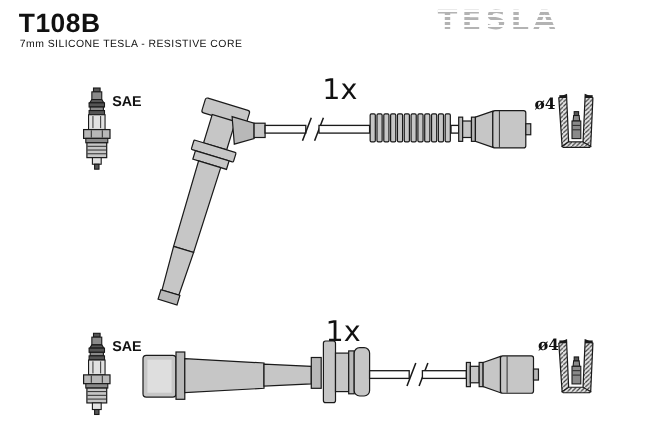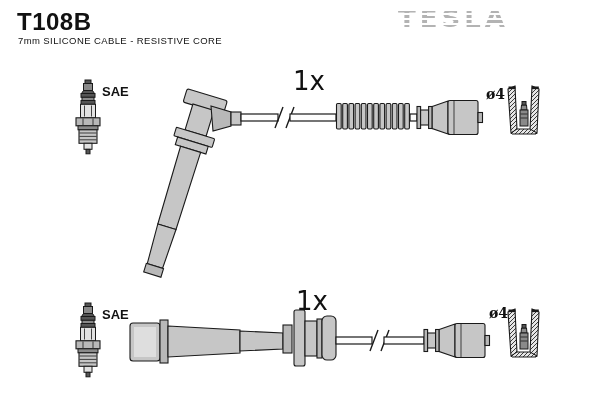--- a/index.html
+++ b/index.html
@@ -34,21 +34,21 @@
   .label-sae{font:bold 13px "Liberation Sans",sans-serif;fill:var(--text);}
   .label-qty{font:400 26px "DejaVu Sans",sans-serif;fill:var(--text);}
   .label-dia{font:bold 14px "DejaVu Serif",serif;fill:var(--text);}
 </style>
 </head>
 <body>
 
 <div class="canvas">
 
   <div class="part-number">T108B</div>
-  <div class="subtitle">7mm SILICONE CABLE - RESISTIVE CORE</div>
+  <div class="subtitle">7mm SILICONE TESLA - RESISTIVE CORE</div>
   <div class="tesla-logo">TESLA</div>
 
   <svg width="600" height="400" viewBox="0 0 600 400">
     <defs>
       <pattern id="hatch" width="4" height="4" patternUnits="userSpaceOnUse">
         <rect width="4" height="4" fill="#e6e6e6"></rect>
         <path d="M-1,5 L5,-1" stroke="#3c3c3c" stroke-width="1"></path>
       </pattern>
 
       <g id="sparkplug">

